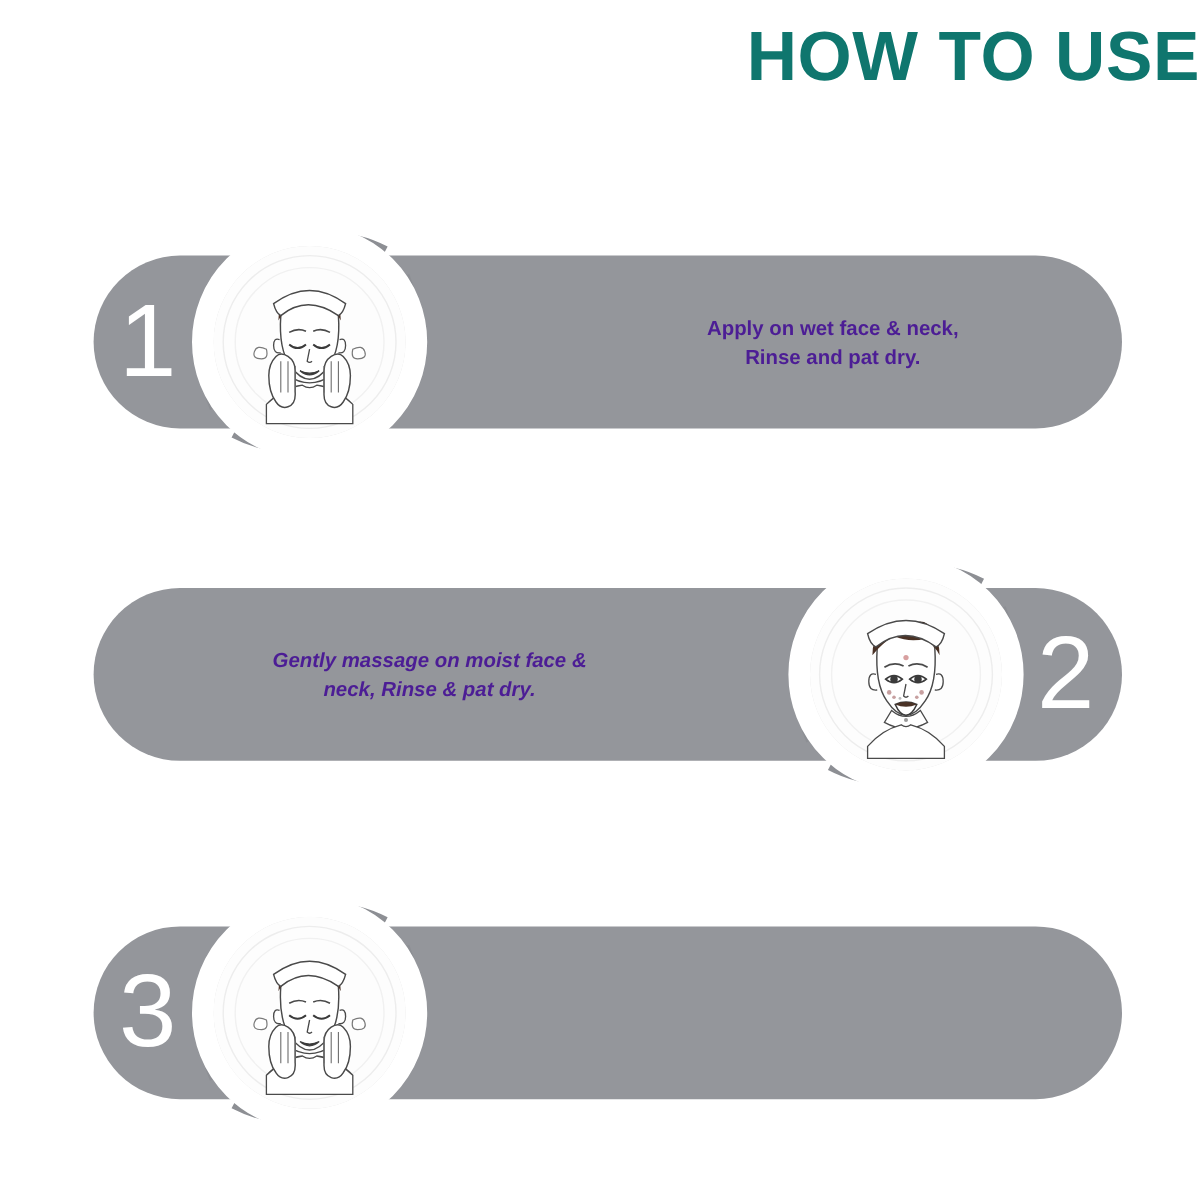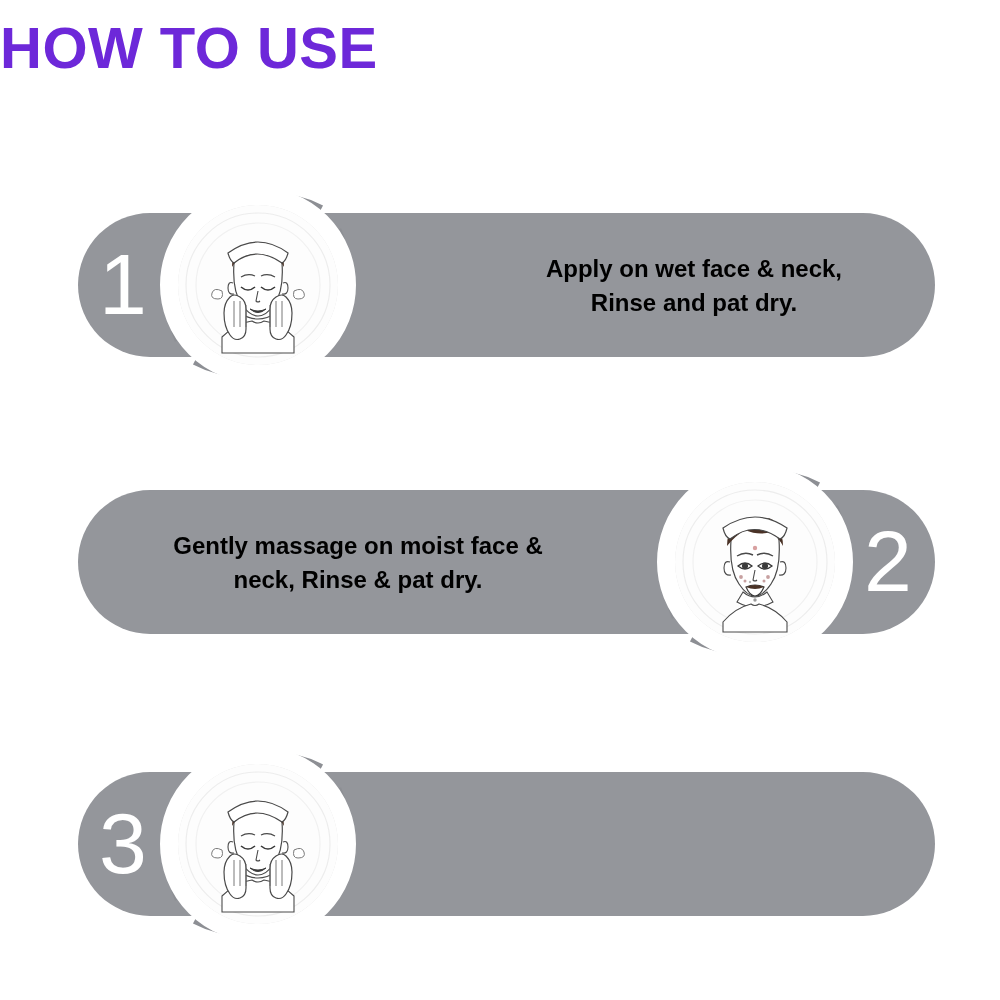--- a/index.html
+++ b/index.html
@@ -21,25 +21,25 @@
     height: 1000px;
     background: #ffffff;
   }
 
   
   .title {
     position: absolute;
     top: 14px;
     left: 0;
     width: 1000px;
-    text-align: left;
+    text-align: right;
     font-size: 58px;
     font-weight: bold;
     letter-spacing: 0.5px;
-    color: #6d28d9;
+    color: #0f766e;
     font-family: "Liberation Sans", sans-serif;
   }
 
   
   .step {
     position: absolute;
     left: 78px;
     width: 857px;
     height: 144px;
   }
@@ -73,29 +73,29 @@
   .num-right { right: 2px; }
 
   .caption {
     position: absolute;
     top: 0;
     height: 146px;
     display: flex;
     align-items: center;
     justify-content: center;
     text-align: center;
-    color: #000000;
-    font-size: 24px;
+    color: #4c1d95;
+    font-size: 17px;
     font-weight: bold;
     line-height: 1.42;
     font-family: "Liberation Sans", sans-serif;
     white-space: pre-line;
   }
   .cap-right { left: 375px; width: 482px; }
-  .cap-left  { left: 30px;  width: 500px; }
+  .cap-left  { left: 30px;  width: 500px; font-style: italic; }
 
   
   .badge {
     position: absolute;
     width: 232px;
     height: 232px;
     top: -44px;
   }
   .badge-left  { left: 64px; }
   .badge-right { right: 64px; }

